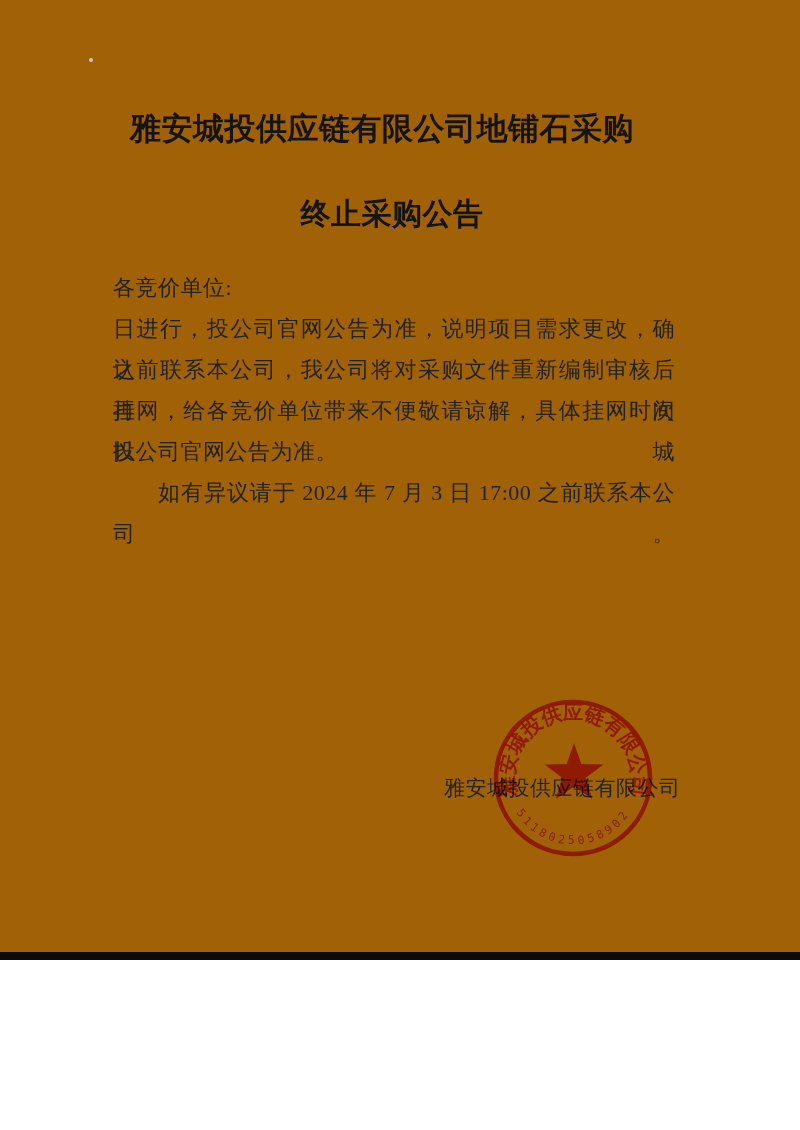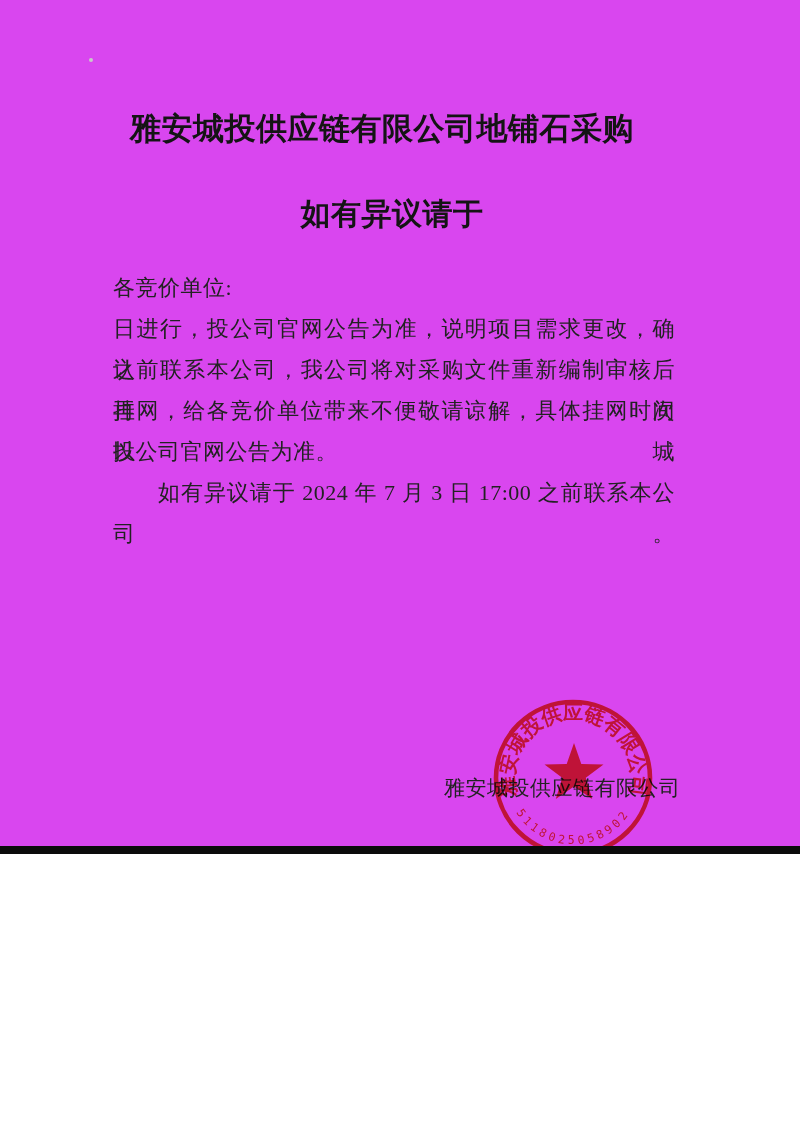--- a/index.html
+++ b/index.html
@@ -1,19 +1,19 @@
 <!DOCTYPE html>
 <html><head>
 <meta charset="utf-8">
 <style>
   html,body{margin:0;padding:0;background:#ffffff;}
   .page{
     position:relative;
-    width:800px;height:854px;
-    background:#d946ef;
+    width:800px;height:960px;
+    background:#a16207;
     overflow:hidden;
     font-family:"Liberation Serif","DejaVu Serif",serif;
     color:#1c1c1c;
   }
   
   .doc-title{
     position:absolute;top:108px;left:0;width:764px;
     text-align:center;
     font-size:31px;font-weight:bold;
     letter-spacing:0.5px;
@@ -72,21 +72,21 @@
   .speck2{left:46px;top:1062px;width:7px;height:6px;background:#bcd9e8;}
   .speck3{left:610px;top:1016px;width:4px;height:4px;background:#d6d6d6;}
 </style>
 </head>
 <body>
 
 <div class="page">
 
   <div class="doc-title">雅安城投供应链有限公司地铺石采购</div>
 
-  <div class="doc-subtitle">如有异议请于</div>
+  <div class="doc-subtitle">终止采购公告</div>
 
   <div class="body-block">
     <div class="body-line">各竞价单位:</div>
     <div class="body-line justify">日进行，投公司官网公告为准，说明项目需求更改，确认</div>
     <div class="body-line justify">之前联系本公司，我公司将对采购文件重新编制审核后再次</div>
     <div class="body-line justify">挂网，给各竞价单位带来不便敬请谅解，具体挂网时间以城</div>
     <div class="body-line">投公司官网公告为准。</div>
     <div class="body-line justify indent">如有异议请于 2024 年 7 月 3 日 17:00 之前联系本公司。</div>
   </div>
 

